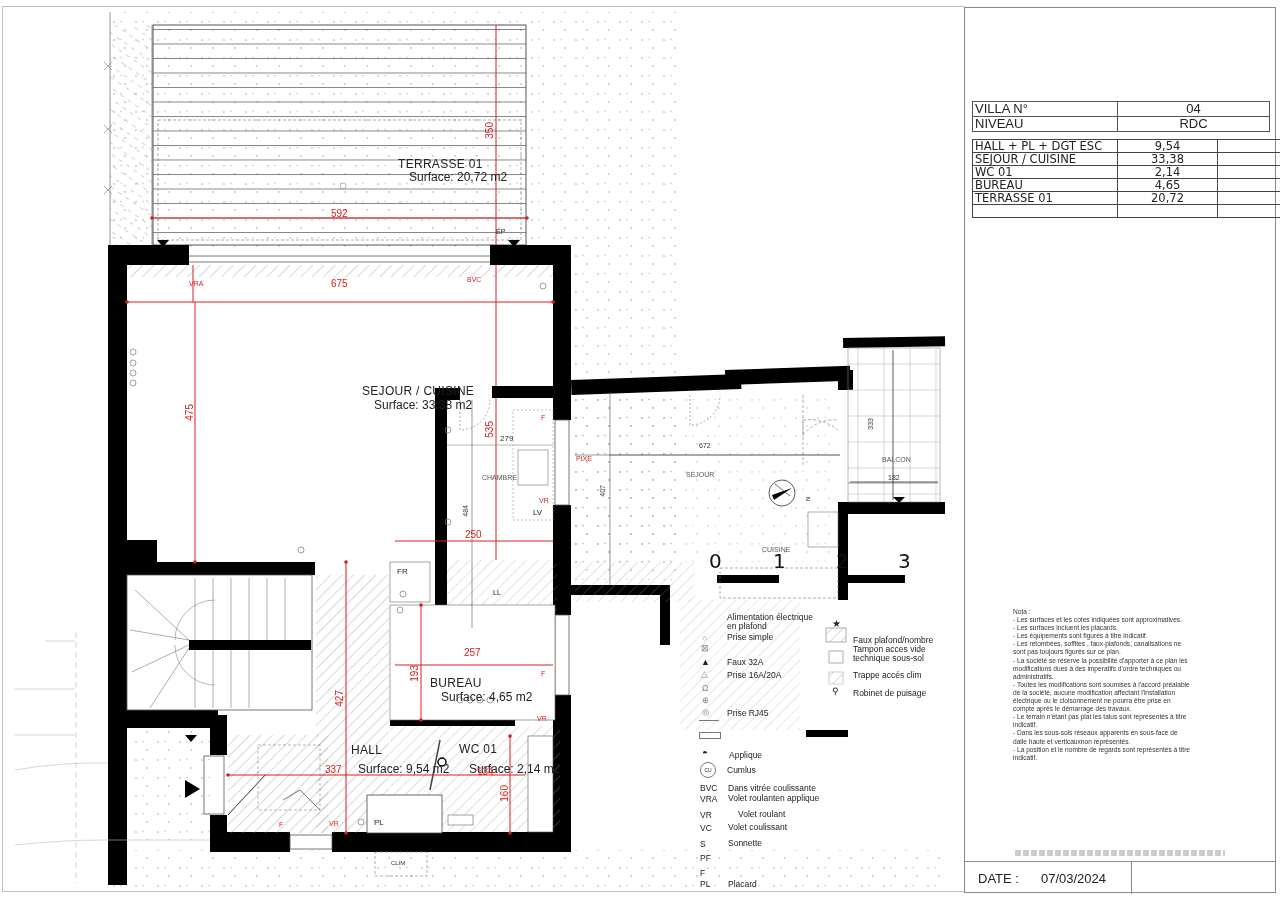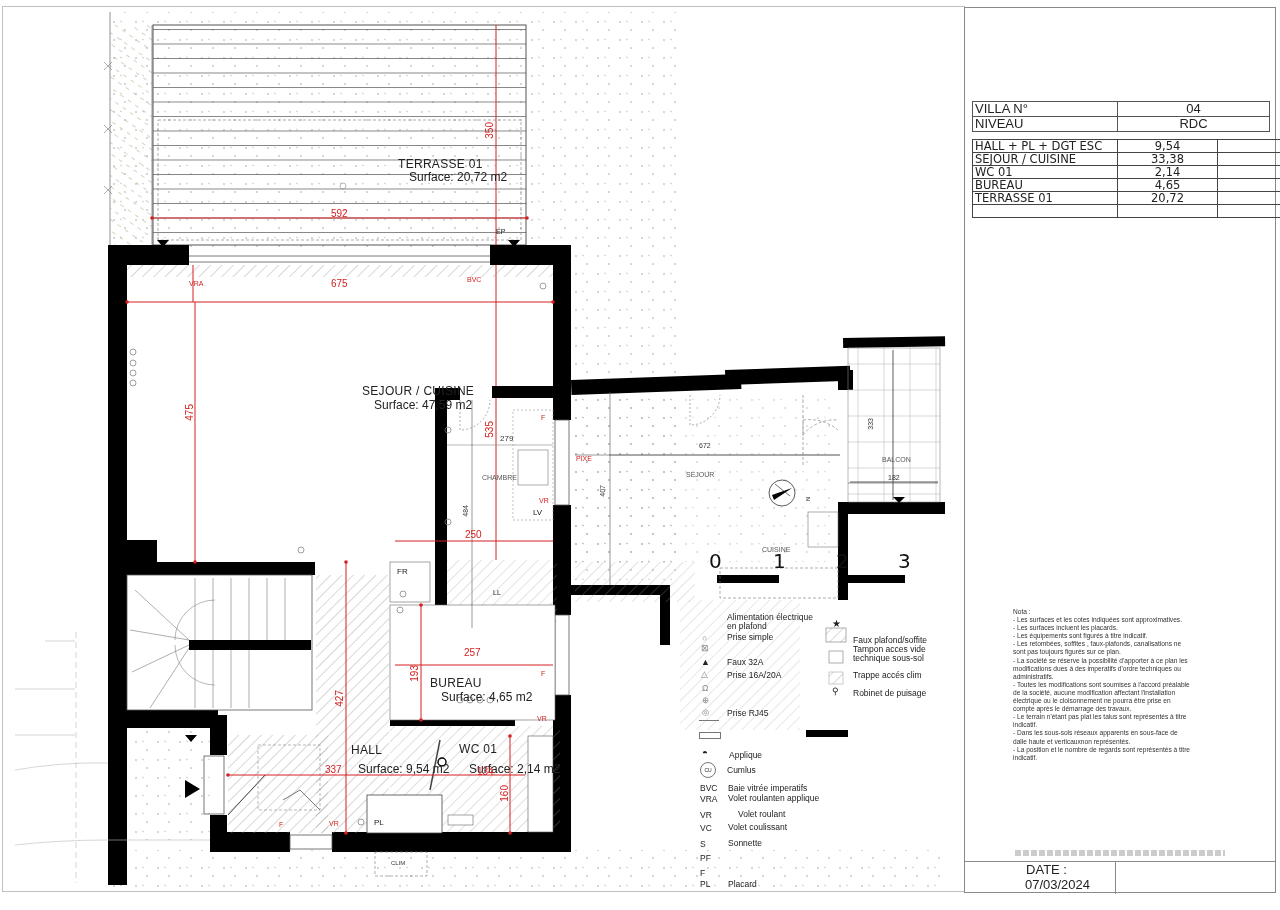--- a/index.html
+++ b/index.html
@@ -12,21 +12,21 @@
   .villa-tbl { left:972px; top:101px; width:298px; font-size:13px; }
   .villa-tbl td { height:14px; line-height:14px; }
   .area-tbl { left:972px; top:139px; width:338px; font-size:11.5px; font-family:"DejaVu Sans", sans-serif; }
   .area-tbl td { height:12px; line-height:12px; border-color:#444; }
   .c { text-align:center; }
   .r { text-align:right; }
   .nota { position:absolute; left:1013px; top:608px; width:180px; font-size:6.6px; line-height:8.1px; color:#333; }
   .nota div { white-space:normal; }
   .footer { position:absolute; left:964px; top:861px; width:312px; height:32px; border-top:1px solid #8a8a8a; display:flex; font-size:13px; color:#222; }
   .footer .cell { display:flex; align-items:center; }
-  .footer .date-cell { width:152px; border-right:1px solid #8a8a8a; padding-left:14px; box-sizing:border-box;flex-direction:column; }
+  .footer .date-cell { width:168px; border-right:1px solid #8a8a8a; padding-left:14px; box-sizing:border-box; }
   .footer .ind-cell { flex:1; padding-left:6px; }
   .faded { position:absolute; left:1015px; top:850px; width:210px; height:6px; background:repeating-linear-gradient(90deg,#999 0 6px,transparent 6px 8px); opacity:.5; }
   .legend { position:absolute; font-size:8.5px; color:#222; line-height:10px; }
   .legend .row { position:absolute; white-space:nowrap; }
   .lbl-room { position:absolute; font-size:12px; color:#222; letter-spacing:.3px; white-space:nowrap; }
   .lbl-surf { position:absolute; font-size:12px; color:#222; white-space:nowrap;padding-left:11px; }
   .dim { position:absolute; font-size:10px; color:#d42020; white-space:nowrap; }
   .dim-v { writing-mode:vertical-rl; transform:rotate(180deg); }
   .small-lbl { position:absolute; font-size:7px; color:#555; white-space:nowrap; }
   .red-lbl { position:absolute; font-size:7px; color:#d42020; white-space:nowrap; }
@@ -270,21 +270,21 @@
     <path d="M 15 845 Q 60 840 108 840"></path>
     <line x1="76" y1="632" x2="76" y2="883" stroke-dasharray="6 4"></line>
     <line x1="108" y1="840" x2="210" y2="840"></line>
   </g>
 </svg>
 
 <div class="lbl-room" style="left:398px;top:157px;">TERRASSE 01</div>
 <div class="lbl-surf" style="left:398px;top:170px;">Surface: 20,72 m2</div>
 
 <div class="lbl-room" style="left:362px;top:384px;">SEJOUR / CUISINE</div>
-<div class="lbl-surf" style="left:363px;top:398px;">Surface: 47,59 m2</div>
+<div class="lbl-surf" style="left:363px;top:398px;">Surface: 33,38 m2</div>
 
 <div class="lbl-room" style="left:430px;top:676px;">BUREAU</div>
 <div class="lbl-surf" style="left:430px;top:690px;">Surface: 4,65 m2</div>
 
 <div class="lbl-room" style="left:351px;top:743px;">HALL</div>
 <div class="lbl-surf" style="left:347px;top:762px;">Surface: 9,54 m2</div>
 
 <div class="lbl-room" style="left:459px;top:742px;">WC 01</div>
 <div class="lbl-surf" style="left:458px;top:762px;">Surface: 2,14 m2</div>
 
@@ -350,36 +350,36 @@
   <div class="row" style="left:702px;top:707px;color:#888;">◎</div>
   <div class="row" style="left:727px;top:708px;">Prise RJ45</div>
   <div class="row" style="left:699px;top:720px;width:20px;height:1px;background:#777;"></div>
   <div class="row" style="left:699px;top:732px;width:20px;height:5px;border:1px solid #777;"></div>
   <div class="row" style="left:702px;top:748px;font-size:10px;">◓</div>
   <div class="row" style="left:729px;top:750px;text-align:center;">Applique</div>
   <div class="row" style="left:700px;top:762px;width:14px;height:14px;border:1px solid #777;border-radius:50%;font-size:5px;line-height:14px;text-align:center;">CU</div>
   <div class="row" style="left:727px;top:765px;">Cumlus</div>
 
   <div class="row" style="left:700px;top:783px;">BVC</div>
-  <div class="row" style="left:728px;top:783px;">Baie vitrée imperatifs</div>
+  <div class="row" style="left:728px;top:783px;">Dans vitrée coulissante</div>
   <div class="row" style="left:700px;top:794px;">VRA</div>
   <div class="row" style="left:728px;top:793px;">Volet roulanten applique</div>
   <div class="row" style="left:700px;top:810px;">VR</div>
   <div class="row" style="left:728px;top:809px;margin-left:10px;">Volet roulant</div>
   <div class="row" style="left:700px;top:823px;">VC</div>
   <div class="row" style="left:728px;top:822px;">Volet coulissant</div>
   <div class="row" style="left:700px;top:839px;">S</div>
   <div class="row" style="left:728px;top:838px;">Sonnette</div>
   <div class="row" style="left:700px;top:853px;">PF</div>
   <div class="row" style="left:700px;top:868px;">F</div>
   <div class="row" style="left:700px;top:879px;">PL</div>
   <div class="row" style="left:728px;top:879px;">Placard</div>
 
   <div class="row" style="left:832px;top:619px;font-size:10px;">★</div>
-  <div class="row" style="left:853px;top:635px;">Faux plafond/soffite</div>
+  <div class="row" style="left:853px;top:635px;">Faux plafond/nombre</div>
   <div class="row" style="left:853px;top:645px;width:80px;white-space:normal;line-height:9px;">Tampon acces vide technique sous-sol</div>
   <div class="row" style="left:853px;top:670px;">Trappe accés clim</div>
   <div class="row" style="left:832px;top:686px;font-size:9px;">⚲</div>
   <div class="row" style="left:853px;top:688px;">Robinet de puisage</div>
 </div>
 
 <div class="cartouche"></div>
 
 <table class="tbl villa-tbl">
   <tbody>

